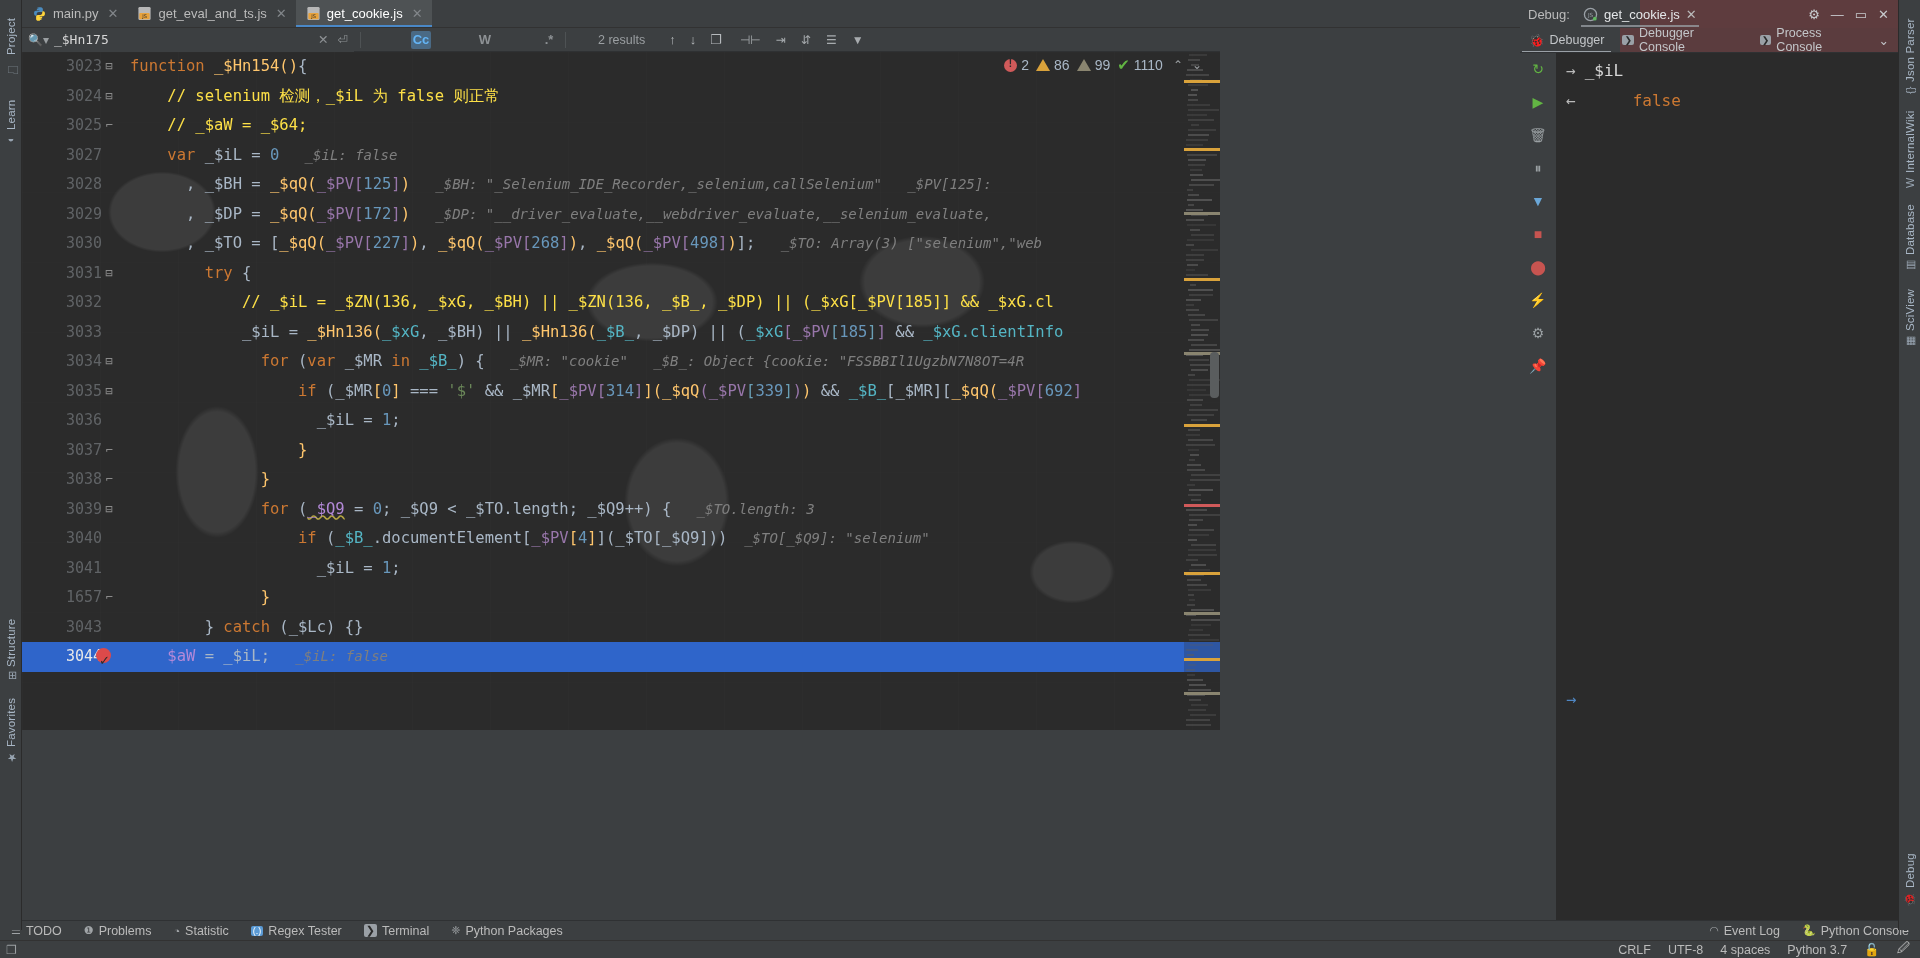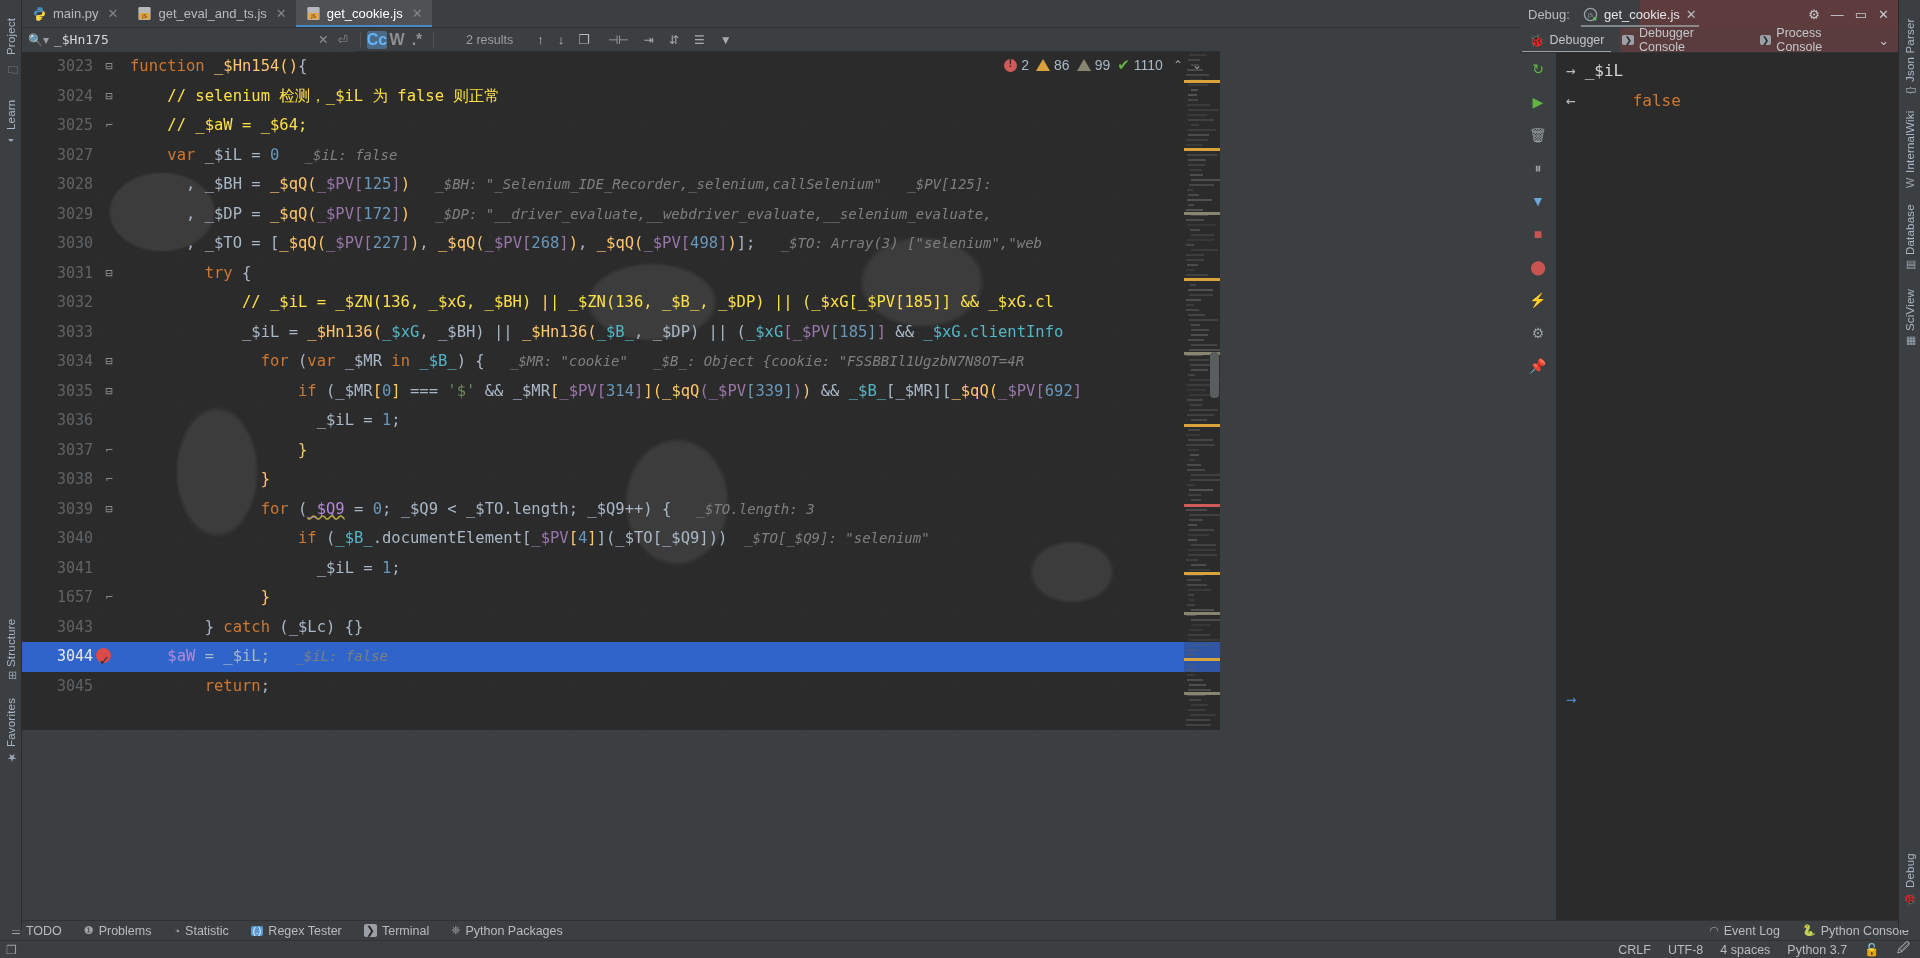--- a/index.html
+++ b/index.html
@@ -82,21 +82,21 @@
   }
   .findinput {
     display:flex; align-items:center; gap:5px; width:332px; height:24px;
     padding:0 6px; background:#3c3f41;
   }
   .findinput .qico { color:#9a9ea1; font-size:12px; }
   .findinput .val { color:#d6d6d6; font-size:13px; font-family:"DejaVu Sans Mono", monospace; }
   .findinput .right { margin-left:auto; display:flex; gap:9px; color:#8d9194; }
   .sep { width:1px; height:16px; background:#4e5254; margin:0 6px; }
   .tgl { width:20px; height:18px; display:flex; align-items:center; justify-content:center;
-         font-size:16px; color:#8d9194; font-weight:bold; }
+         font-size:13px; color:#8d9194; font-weight:bold;margin-left:44px; }
   .tgl.on { background:#4a6a85; color:#64b5f6; border-radius:2px; }
   .results { color:#9b9fa2; font-size:12.5px; margin-left:26px; }
   .navicos { display:flex; align-items:center; gap:14px; margin-left:24px; color:#b6babd; font-size:13px; }
   .filtericos { display:flex; align-items:center; gap:15px; margin-left:18px; color:#a7abae; font-size:12px; }
 
   
   .dbgtabs {
     position:absolute; left:1520px; top:28px; width:378px; height:25px;
     background:#3c3f41; display:flex; align-items:center; gap:0;
     font-size:12.5px; overflow:hidden; border-bottom:1px solid #2f3133;
@@ -134,21 +134,21 @@
   }
   .codearea {
     position:absolute; left:0; top:0; right:0; bottom:0; z-index:3;
     font-family:"DejaVu Sans Mono", monospace; font-size:15.5px; line-height:29.5px;
   }
   .ln {
     position:relative; height:29.5px; white-space:pre; padding-left:108px;
     color:#a9b7c6;
   }
   .ln .num {
-    position:absolute; left:1px; width:70px; text-align:right;
+    position:absolute; left:10px; width:70px; text-align:right;
     color:#606366; font-size:15px; font-family:"DejaVu Sans Mono", monospace;padding-left:26px;
   }
   .ln .fold {
     position:absolute; left:80px; width:14px; text-align:center;
     color:#8b8b8b; font-size:12px;
   }
   .ln.hl { background:#2f65ca; }
   .ln.hl .num { color:#e8e8e8; }
   .bp {
     position:absolute; left:74px; top:6px; width:15px; height:15px;
@@ -418,21 +418,20 @@
         <div class="ln"><span class="num">3035</span><span class="fold">⊟</span><span class="id">                  </span><span class="kw">if</span><span class="id"> (_$MR</span><span class="br1">[</span><span class="num2">0</span><span class="br1">]</span><span class="id"> === </span><span class="str">'$'</span><span class="id"> &amp;&amp; _$MR</span><span class="br1">[</span><span class="fld">_$PV</span><span class="br2">[</span><span class="num2">314</span><span class="br2">]</span><span class="br1">]</span><span class="br1">(</span><span class="fn">_$qQ</span><span class="br2">(</span><span class="fld">_$PV</span><span class="br3">[</span><span class="num2">339</span><span class="br3">]</span><span class="br2">)</span><span class="br1">)</span><span class="id"> &amp;&amp; </span><span class="teal">_$B_</span><span class="id">[_$MR][</span><span class="fn">_$qQ</span><span class="br1">(</span><span class="fld">_$PV</span><span class="br2">[</span><span class="num2">692</span><span class="br2">]</span></div>
         <div class="ln"><span class="num">3036</span><span class="id">                    _$iL = </span><span class="num2">1</span><span class="id">;</span></div>
         <div class="ln"><span class="num">3037</span><span class="fold">⌐</span><span class="br1">                  }</span></div>
         <div class="ln"><span class="num">3038</span><span class="fold">⌐</span><span class="br1">              }</span></div>
         <div class="ln"><span class="num">3039</span><span class="fold">⊟</span><span class="id">              </span><span class="kw">for</span><span class="id"> (</span><span class="violet warnu">_$Q9</span><span class="id"> = </span><span class="num2">0</span><span class="id">; _$Q9 &lt; _$TO.length; _$Q9++) {</span><span class="hint">   _$TO.length: 3</span></div>
         <div class="ln"><span class="num">3040</span><span class="id">                  </span><span class="kw">if</span><span class="id"> (</span><span class="teal">_$B_</span><span class="id">.documentElement[</span><span class="fld">_$PV</span><span class="br1">[</span><span class="num2">4</span><span class="br1">]</span><span class="id">](_$TO[_$Q9]))</span><span class="hint">  _$TO[_$Q9]: "selenium"</span></div>
         <div class="ln"><span class="num">3041</span><span class="id">                    _$iL = </span><span class="num2">1</span><span class="id">;</span></div>
         <div class="ln"><span class="num">1657</span><span class="fold">⌐</span><span class="br1">              }</span></div>
         <div class="ln"><span class="num">3043</span><span class="id">        } </span><span class="kw">catch</span><span class="id"> (_$Lc) {}</span></div>
         <div class="ln hl"><span class="num">3044</span><span class="bp"></span><span class="id">    </span><span class="violet">$aW</span><span class="id"> = _$iL;</span><span class="hint">   _$iL: false</span></div>
-        <div class="ln"><span class="num">3045</span><span class="id">        </span><span class="kw">return</span><span class="id">;</span></div>
       </div>
 
     <div class="inspect">
       <span class="insgrp">
         <span class="dotE"></span>
         <span class="cv">2</span>
       </span>
       <span class="insgrp">
         <span class="triW"></span>
         <span class="cv">86</span>

